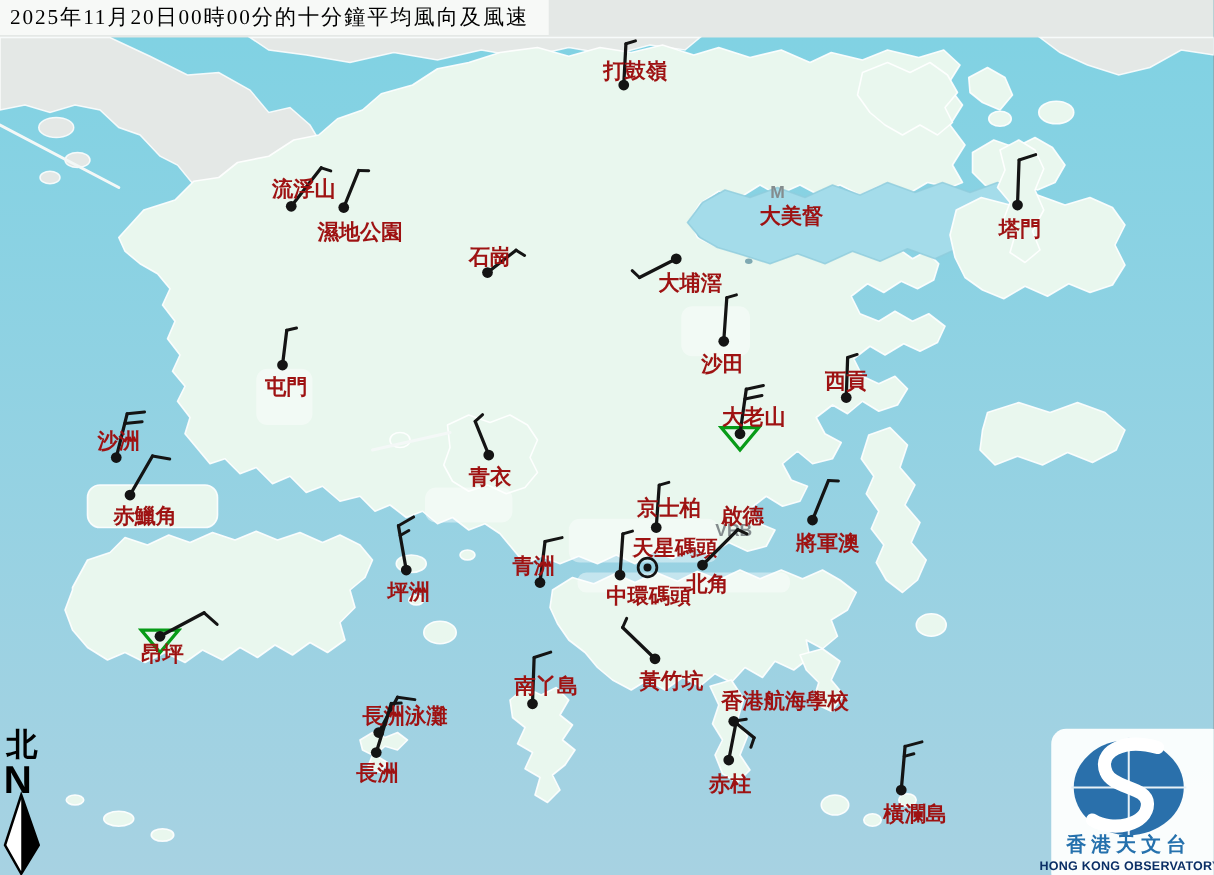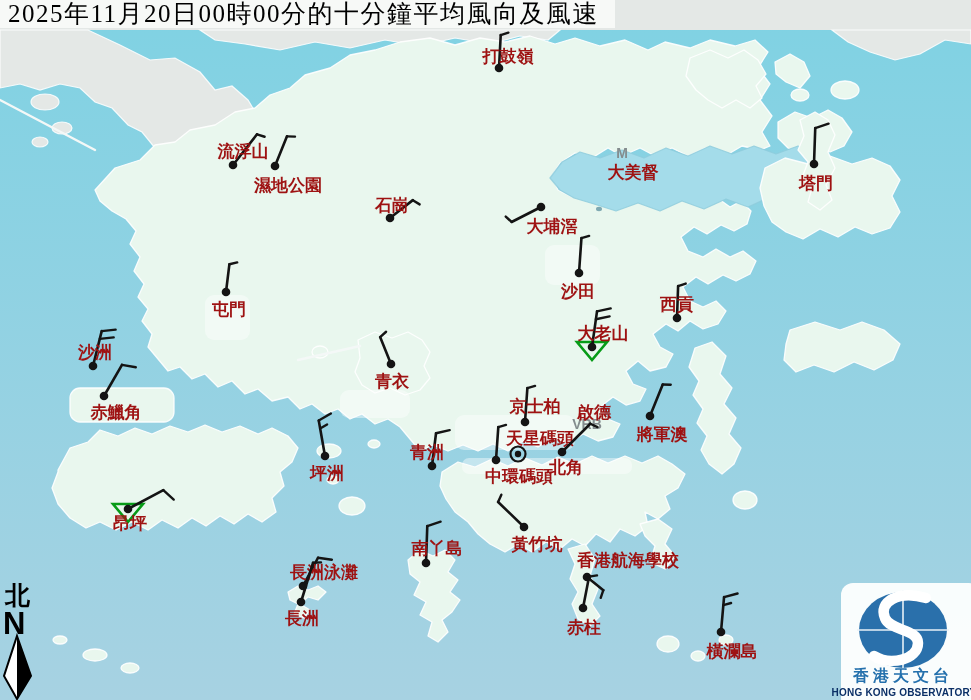--- a/index.html
+++ b/index.html
@@ -4,21 +4,21 @@
 <style>
   html,body{margin:0;padding:0;background:#7f8a8e;}
   .map-root{
     position:relative;width:971px;height:700px;overflow:hidden;
     font-family:"Liberation Sans",sans-serif;
   }
   .map-root svg{position:absolute;left:0;top:0;}
   .title-bar{
     position:absolute;top:0;left:0;height:26px;line-height:26px;
     padding:1px 16px 1px 8px;background:rgba(248,250,249,.92);
-    font-family:"Liberation Serif",serif;font-size:25px;color:#000;
+    font-family:"Liberation Serif",serif;font-size:17px;color:#000;
     letter-spacing:1.5px;white-space:nowrap;z-index:5;
   }
   .stn-label{font-family:"Liberation Serif",serif;font-weight:bold;font-size:17px;fill:#9e1212;}
   .gray-label{font-family:"Liberation Sans",sans-serif;font-weight:bold;font-size:14px;fill:#848c8e;}
   .compass-zh{font-family:"Liberation Serif",serif;font-weight:bold;font-size:25px;fill:#000;}
   .compass-n{font-family:"Liberation Sans",sans-serif;font-weight:900;font-size:31px;fill:#000;}
   .logo-zh{font-family:"Liberation Serif",serif;font-weight:bold;font-size:16px;fill:#2571ad;letter-spacing:4px;}
   .logo-en{font-family:"Liberation Sans",sans-serif;font-weight:bold;font-size:10px;fill:#0b2f66;letter-spacing:.2px;}
 </style>
 </head>

